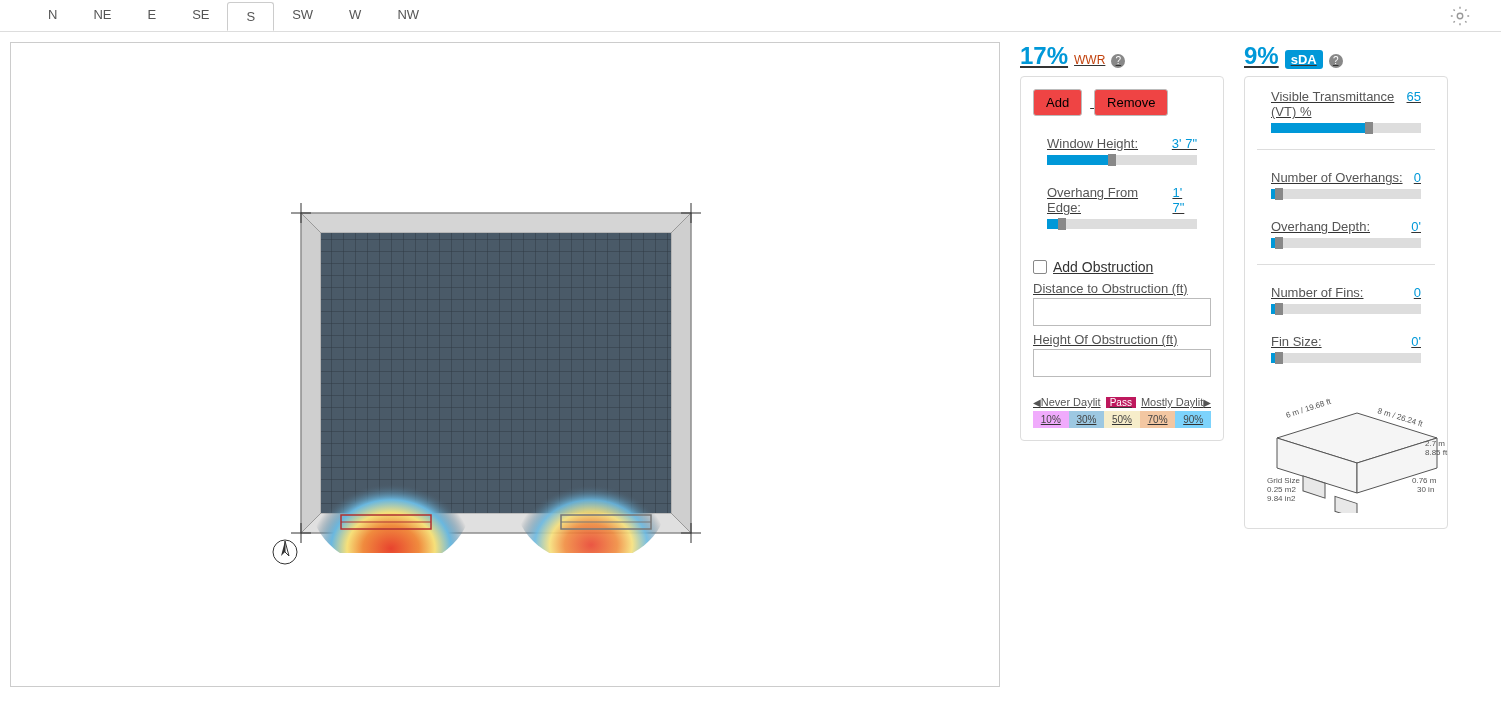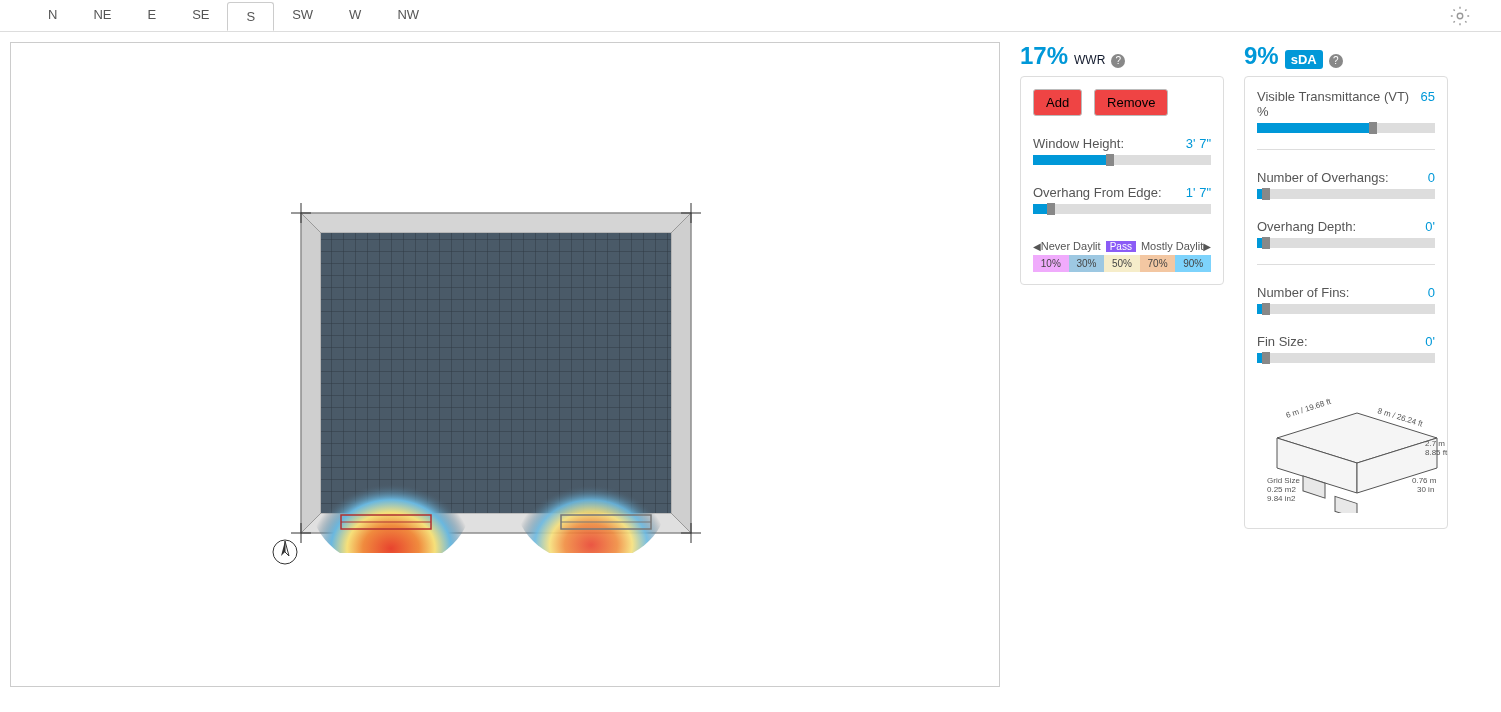--- a/index.html
+++ b/index.html
@@ -7,43 +7,43 @@
 .topbar { display: flex; align-items: center; border-bottom: 1px solid #ddd; padding: 0 10px; height: 32px; position: relative; }
 .tabs { display: flex; gap: 0; margin-left: 20px; }
 .tab { padding: 6px 18px; color: #555; cursor: pointer; font-size: 13px; }
 .tab.active { border: 1px solid #ccc; border-bottom: 1px solid #fff; border-radius: 3px 3px 0 0; background: #fff; position: relative; top: 1px; }
 .gear { position: absolute; right: 30px; top: 5px; cursor: pointer; color: #888; }
 .main { display: flex; padding: 10px 10px 10px 10px; gap: 20px; align-items: flex-start; }
 .viewport { border: 1px solid #ccc; width: 990px; height: 645px; position: relative; background: #fff; }
 .room-svg { position: absolute; left: 260px; top: 160px; }
 .compass { position: absolute; left: 260px; top: 495px; }
 .panels { display: flex; gap: 20px; }
-.panel { width: 204px; }
+.panel { width: 204px; text-decoration: underline; }
 .metric-head { display: flex; align-items: baseline; gap: 6px; margin-bottom: 6px; }
 .metric-val { font-size: 24px; font-weight: bold; color: #0098d8; }
-.metric-lbl { font-size: 12px; color: #0f172a; }
+.metric-lbl { font-size: 12px; color: #c2410c; }
 .sda-badge { background: #0098d8; color: #fff; padding: 2px 6px; border-radius: 3px; font-size: 13px; font-weight: bold; }
 .help { width: 14px; height: 14px; border-radius: 50%; background: #888; color: #fff; font-size: 10px; display: inline-flex; align-items: center; justify-content: center; cursor: pointer; }
 .card { border: 1px solid #ddd; border-radius: 4px; padding: 12px; }
 .btn { border: 1px solid #bbb; background: #ef4444; border-radius: 3px; padding: 5px 12px; font-size: 13px; cursor: pointer; margin-right: 8px; }
-.slider-group { margin: 20px 0 6px; }
+.slider-group { margin: 20px 14px 6px; }
 .slider-group-first { margin-top: 0; margin-bottom: 6px; }
 .slider-lbls { display: flex; justify-content: space-between; font-size: 13px; color: #555; }
-.slider-val { color: #0098d8; text-align: right; }
+.slider-val { color: #0098d8; }
 .slider-track { position: relative; height: 10px; background: #ddd; margin-top: 4px; }
 .slider-fill { position: absolute; left: 0; top: 0; bottom: 0; background: #0098d8; }
 .slider-thumb { position: absolute; top: -1px; width: 8px; height: 12px; background: #888; }
 .obs-group { margin-top: 30px; }
 .chk-row { display: flex; align-items: center; gap: 6px; font-size: 14px; margin-bottom: 6px; }
 .chk { width: 14px; height: 14px; border: 1px solid #888; border-radius: 2px; cursor: pointer; }
 .obs-lbl { font-size: 13px; color: #555; margin-top: 6px; }
 .obs-input { width: 100%; height: 28px; border: 1px solid #bbb; margin-top: 2px; padding: 0 6px; font-size: 13px; }
-.legend { margin-top: 26px; }
+.legend { margin-top: 19px; }
 .legend-top { display: flex; justify-content: space-between; align-items: center; font-size: 11px; color: #555; }
-.pass { background: #8b5cf6; color: #fff; padding: 0 4px; font-size: 10px; }
+.pass { background: #be185d; color: #fff; padding: 0 4px; font-size: 10px; }
 .arrow { font-size: 10px; }
 .legend-bar { display: flex; margin-top: 3px; }
 .legend-cell { flex: 1; text-align: center; font-size: 10px; color: #444; padding: 3px 0; }
 .iso { margin-top: 20px; }
 .sep { height: 1px; background: #ddd; margin: 16px 0 2px; }
 </style>
 </head>
 <body>
 
 <div class="topbar">
@@ -144,20 +144,30 @@
               <div class="slider-lbls">
                 <span>Overhang From Edge:</span>
                 <span class="slider-val">1' 7"</span>
               </div>
               <div class="slider-track">
                 <div class="slider-fill" style="width:10%"></div>
                 <div class="slider-thumb" style="left:calc(10% - 4px)"></div>
               </div>
             </div>
           </div>
+        <div class="obs-group">
+          <div class="chk-row">
+            <span class="chk"></span>
+            <span>Add Obstruction</span>
+          </div>
+          <div class="obs-lbl">Distance to Obstruction (ft)</div>
+          <input class="obs-input" style="">
+          <div class="obs-lbl">Height Of Obstruction (ft)</div>
+          <input class="obs-input" style="">
+        </div>
         <div class="legend">
           <div class="legend-top">
             <span><span class="arrow">◀</span><span>Never Daylit</span></span>
             <span class="pass">Pass</span>
             <span><span>Mostly Daylit</span><span class="arrow">▶</span></span>
           </div>
           <div class="legend-bar" id="legend-bar">
               <div class="legend-cell" style="background: #f0abfc;">10%</div>
               <div class="legend-cell" style="background: rgb(157, 200, 226);">30%</div>
               <div class="legend-cell" style="background: rgb(246, 237, 202);">50%</div>

